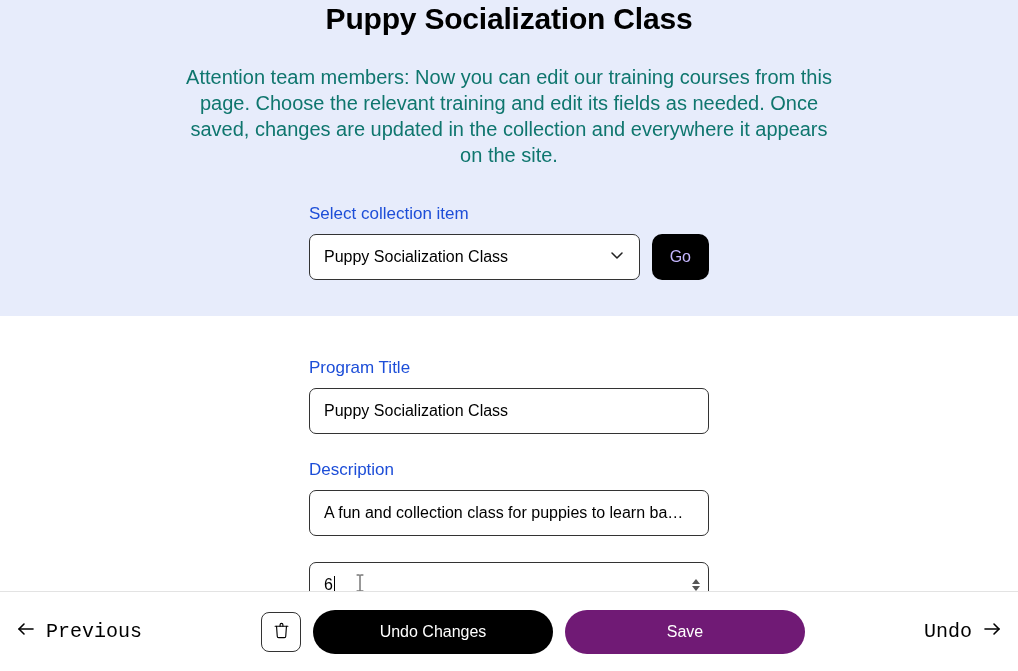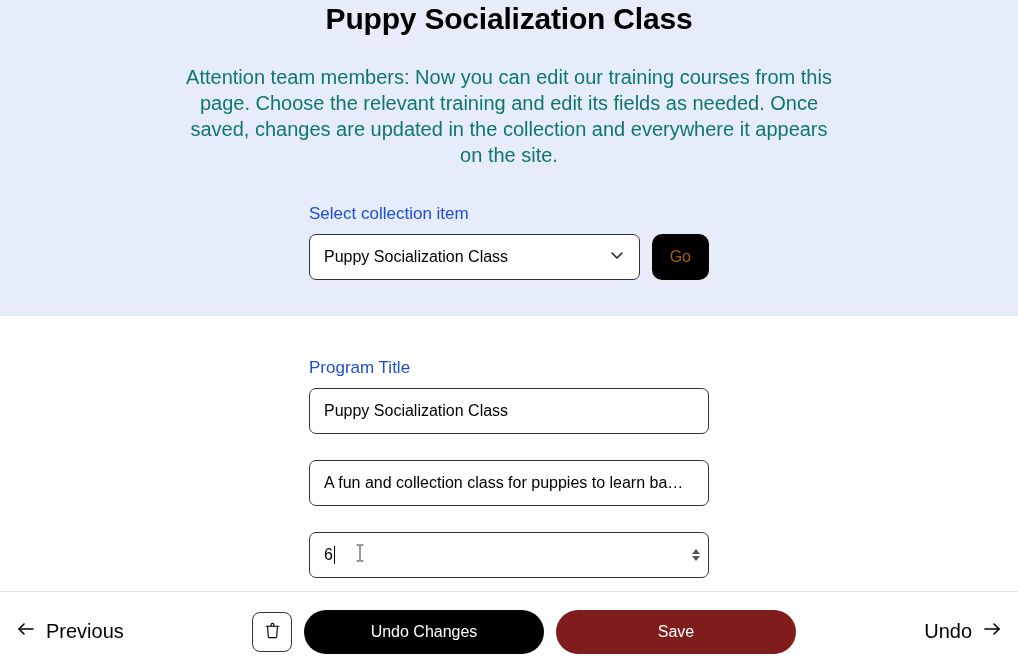--- a/index.html
+++ b/index.html
@@ -73,21 +73,21 @@
       position: absolute;
       right: 14px;
       top: 50%;
       transform: translateY(-50%);
     }
     .go-btn {
       height: 46px;
       padding: 0 18px;
       border-radius: 10px;
       background: #000;
-      color: #a16207;
+      color: #c4b5fd;
       font-size: 16px;
       border: none;
       cursor: pointer;
     }
     .form-area {
       width: 400px;
       margin: 42px auto 0;
     }
     .field-group {
       margin-bottom: 26px;
@@ -150,20 +150,21 @@
       justify-content: space-between;
       padding: 0 16px;
       background: #fff;
     }
     .nav-link {
       display: flex;
       align-items: center;
       gap: 10px;
       font-size: 20px;
       cursor: pointer;
+      font-family: Liberation Mono, monospace;
     }
     .center-buttons {
       display: flex;
       align-items: center;
       gap: 12px;
     }
     .icon-btn {
       width: 40px;
       height: 40px;
       border: 1px solid #333;
@@ -181,21 +182,21 @@
       font-size: 16px;
       border: none;
       cursor: pointer;
       min-width: 240px;
     }
     .pill-black {
       background: #000;
       color: #fff;
     }
     .pill-blue {
-      background: #7f1d1d;
+      background: #701a75;
       color: #fff;
     }
   </style>
 </head>
 <body>
 
 <div class="hero">
   <h1 class="page-title">Puppy Socialization Class</h1>
   <p class="intro">Attention team members: Now you can edit our training courses from this page. Choose the relevant training and edit its fields as needed. Once saved, changes are updated in the collection and everywhere it appears on the site.</p>
 
@@ -219,20 +220,21 @@
 
 <div class="form-area">
   <div class="field-group">
     <span class="label">Program Title</span>
     <div class="text-input">
       <span>Puppy Socialization Class</span>
     </div>
   </div>
 
   <div class="field-group">
+    <span class="label">Description</span>
     <div class="text-input">
       <span>A fun and collection class for puppies to learn ba…</span>
     </div>
   </div>
 
   <div class="field-group">
     <div class="num-wrap">
       <div class="num-input">
         <span>6</span>
           <span class="cursor-caret"></span>

